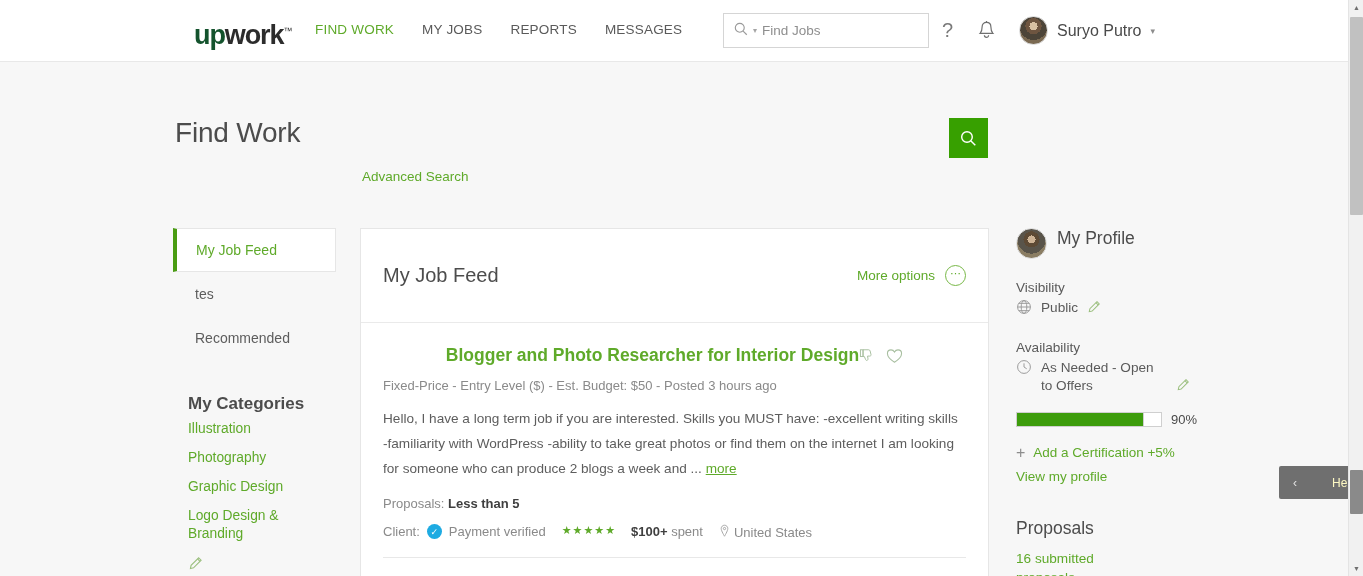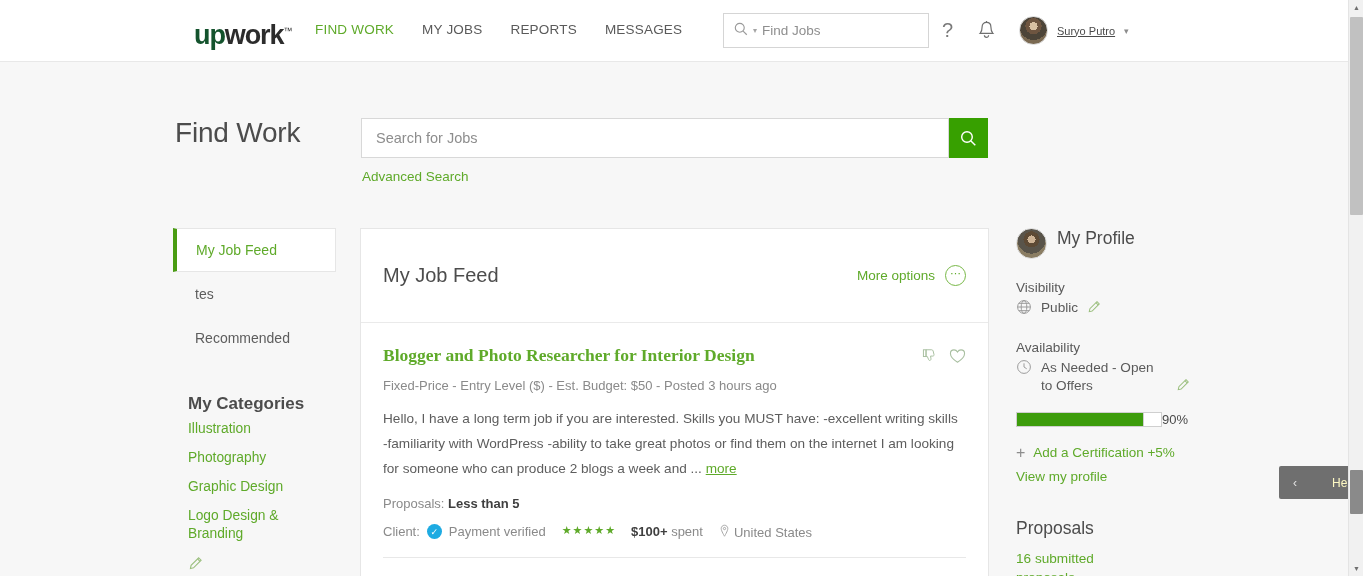--- a/index.html
+++ b/index.html
@@ -69,21 +69,21 @@
   .hdr-bell { position: absolute; left: 977px; top: 20px; cursor: pointer; }
   .hdr-user {
     position: absolute; left: 1019px; top: 16px;
     display: flex; align-items: center; gap: 9px; cursor: pointer;
   }
   .avatar-sm {
     width: 29px; height: 29px; border-radius: 50%;
     background: radial-gradient(circle at 50% 34%, #d8c0a2 0 18%, #6e5540 18% 36%, #4c4438 36% 62%, #7b6a52 62% 100%);
     border: 1px solid #d9d9d9; flex: none;
   }
-  .hdr-user .uname { font-size: 11px; color: #4a4a4a; text-decoration: underline; }
+  .hdr-user .uname { font-size: 16px; color: #4a4a4a; }
   .hdr-user .caret { font-size: 9px; color: #8c8c8c; }
 
   
   .page { position: absolute; top: 62px; left: 0; width: 1348px; height: 514px; }
 
   .find-title {
     position: absolute; left: 175px; top: 55px;
     font-size: 28px; font-weight: normal; color: #4c4c4c; letter-spacing: -0.2px;
   }
   .main-search {
@@ -137,21 +137,21 @@
   }
   .card-head .ctitle { font-size: 20px; color: #4c4c4c; }
   .more-opts { display: flex; align-items: center; gap: 10px; cursor: pointer; }
   .more-opts .txt { font-size: 13.5px; color: #5faa2a; }
   .dots-circle {
     width: 21px; height: 21px; border-radius: 50%; border: 1px solid #78b847;
     display: flex; align-items: center; justify-content: center;
     font-size: 11px; color: #5faa2a; line-height: 0; padding-bottom: 5px;
   }
   .job { padding: 22px 22px 16px 22px; }
-  .job-top { display: flex; justify-content: space-between; align-items: flex-start; font-family: Liberation Serif, serif; }
+  .job-top { display: flex; justify-content: center; align-items: flex-start; }
   .job-title {
     font-size: 17.5px; font-weight: bold; color: #5faa2a;
     line-height: 20px; max-width: 430px; cursor: pointer; text-decoration: none;
   }
   .job-icons { display: flex; gap: 11px; padding-top: 3px; }
   .job-icons span { cursor: pointer; }
   .job-meta {
     margin-top: 10px; font-size: 13px; color: #8a8a8a;
   }
   .job-desc {
@@ -182,21 +182,21 @@
   .avatar-md {
     width: 31px; height: 31px; border-radius: 50%;
     background: radial-gradient(circle at 50% 36%, #cdb395 0 17%, #5d4a35 17% 34%, #59544a 34% 60%, #8a7d63 60% 100%);
     border: 1px solid #dcdcdc; flex: none;
   }
   .rs-head .t { font-size: 17.5px; color: #4c4c4c; }
   .rs-label { margin-top: 21px; font-size: 13.6px; color: #5a5a5a; }
   .rs-row { margin-top: 4px; display: flex; align-items: flex-start; gap: 9px; }
   .rs-row .val { font-size: 13.6px; color: #5a5a5a; line-height: 18px; max-width: 126px; }
   .pencil { cursor: pointer; flex: none; margin-top: 1px; }
-  .progress-wrap { margin-top: 16px; display: flex; align-items: center; }
+  .progress-wrap { margin-top: 16px; display: flex; align-items: center; gap: 9px; }
   .progress {
     width: 146px; height: 15px; background: #fff; border: 1px solid #cfcfcf;
     position: relative; overflow: hidden;
   }
   .progress .fill { height: 100%; background: #3d9c0c; }
   .progress .knob {
     position: absolute; top: 0; right: 0; width: 18px; height: 100%;
     background: #fff; border-left: 1px solid #cfcfcf;
   }
   .progress-wrap .pct { font-size: 13px; color: #4a4a4a; }
@@ -265,23 +265,20 @@
       <div class="avatar-sm"></div>
       <span class="uname">Suryo Putro</span>
       <span class="caret">▾</span>
     </div>
   </div>
 
   <div class="page">
 
     <h1 class="find-title">Find Work</h1>
 
-    <div class="main-search">
-      <input type="text" placeholder="Search for Jobs" style="">
-    </div>
     <button class="search-btn">
       <svg width="17" height="17" viewBox="0 0 18 18">
         <circle cx="7.4" cy="7.4" r="5.6" fill="none" stroke="#ffffff" stroke-width="1.5"></circle>
         <line x1="11.6" y1="11.6" x2="16.2" y2="16.2" stroke="#ffffff" stroke-width="1.5"></line>
       </svg>
     </button>
     <a class="adv-search" href="#">Advanced Search</a>
 
     <div class="lsidebar">
       <div class="feed-item active">

